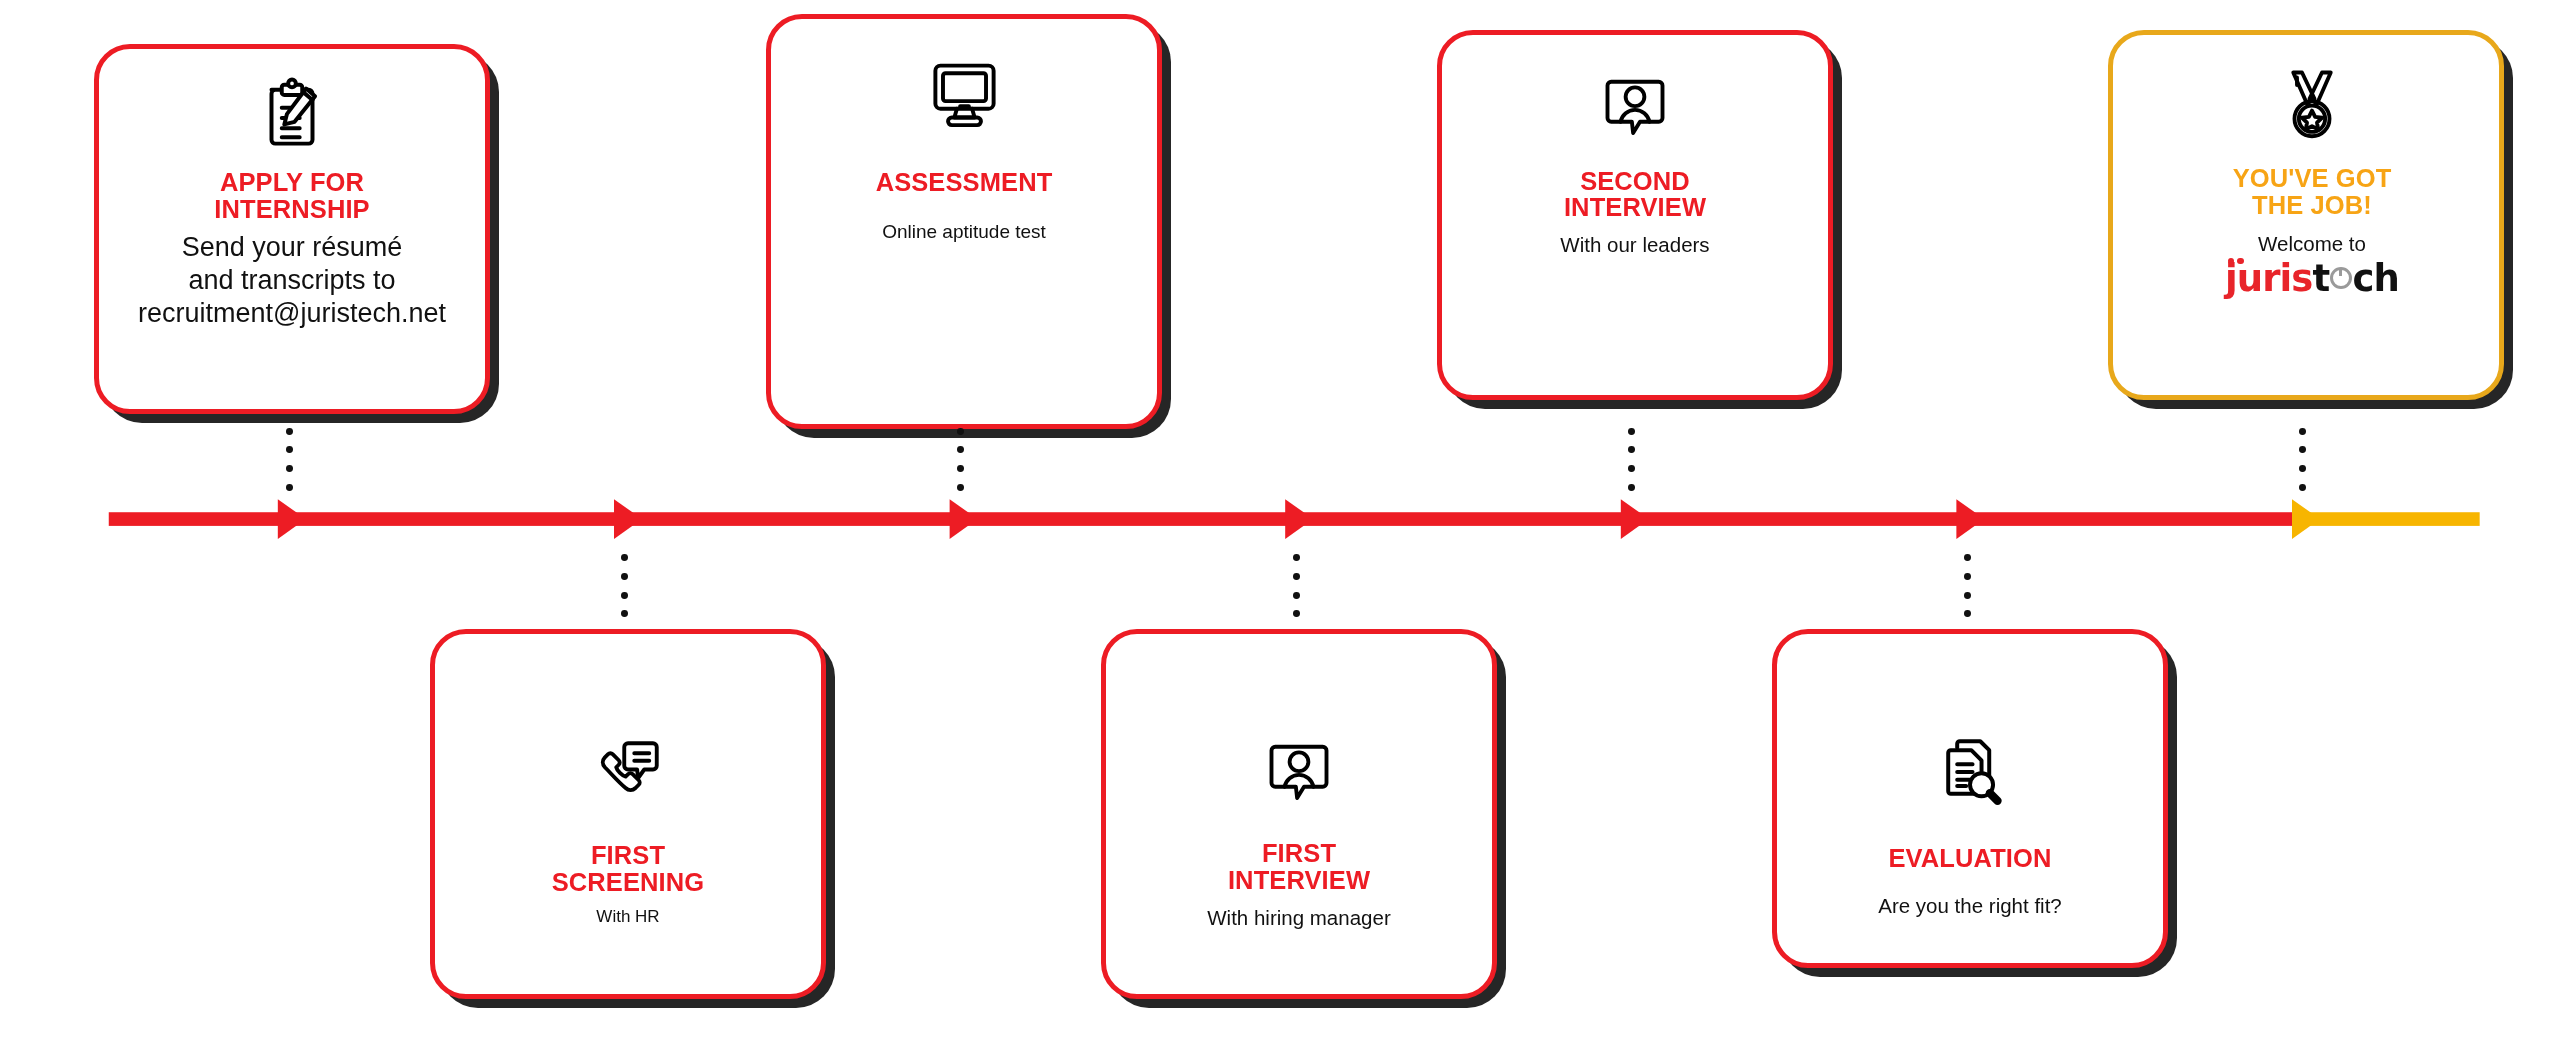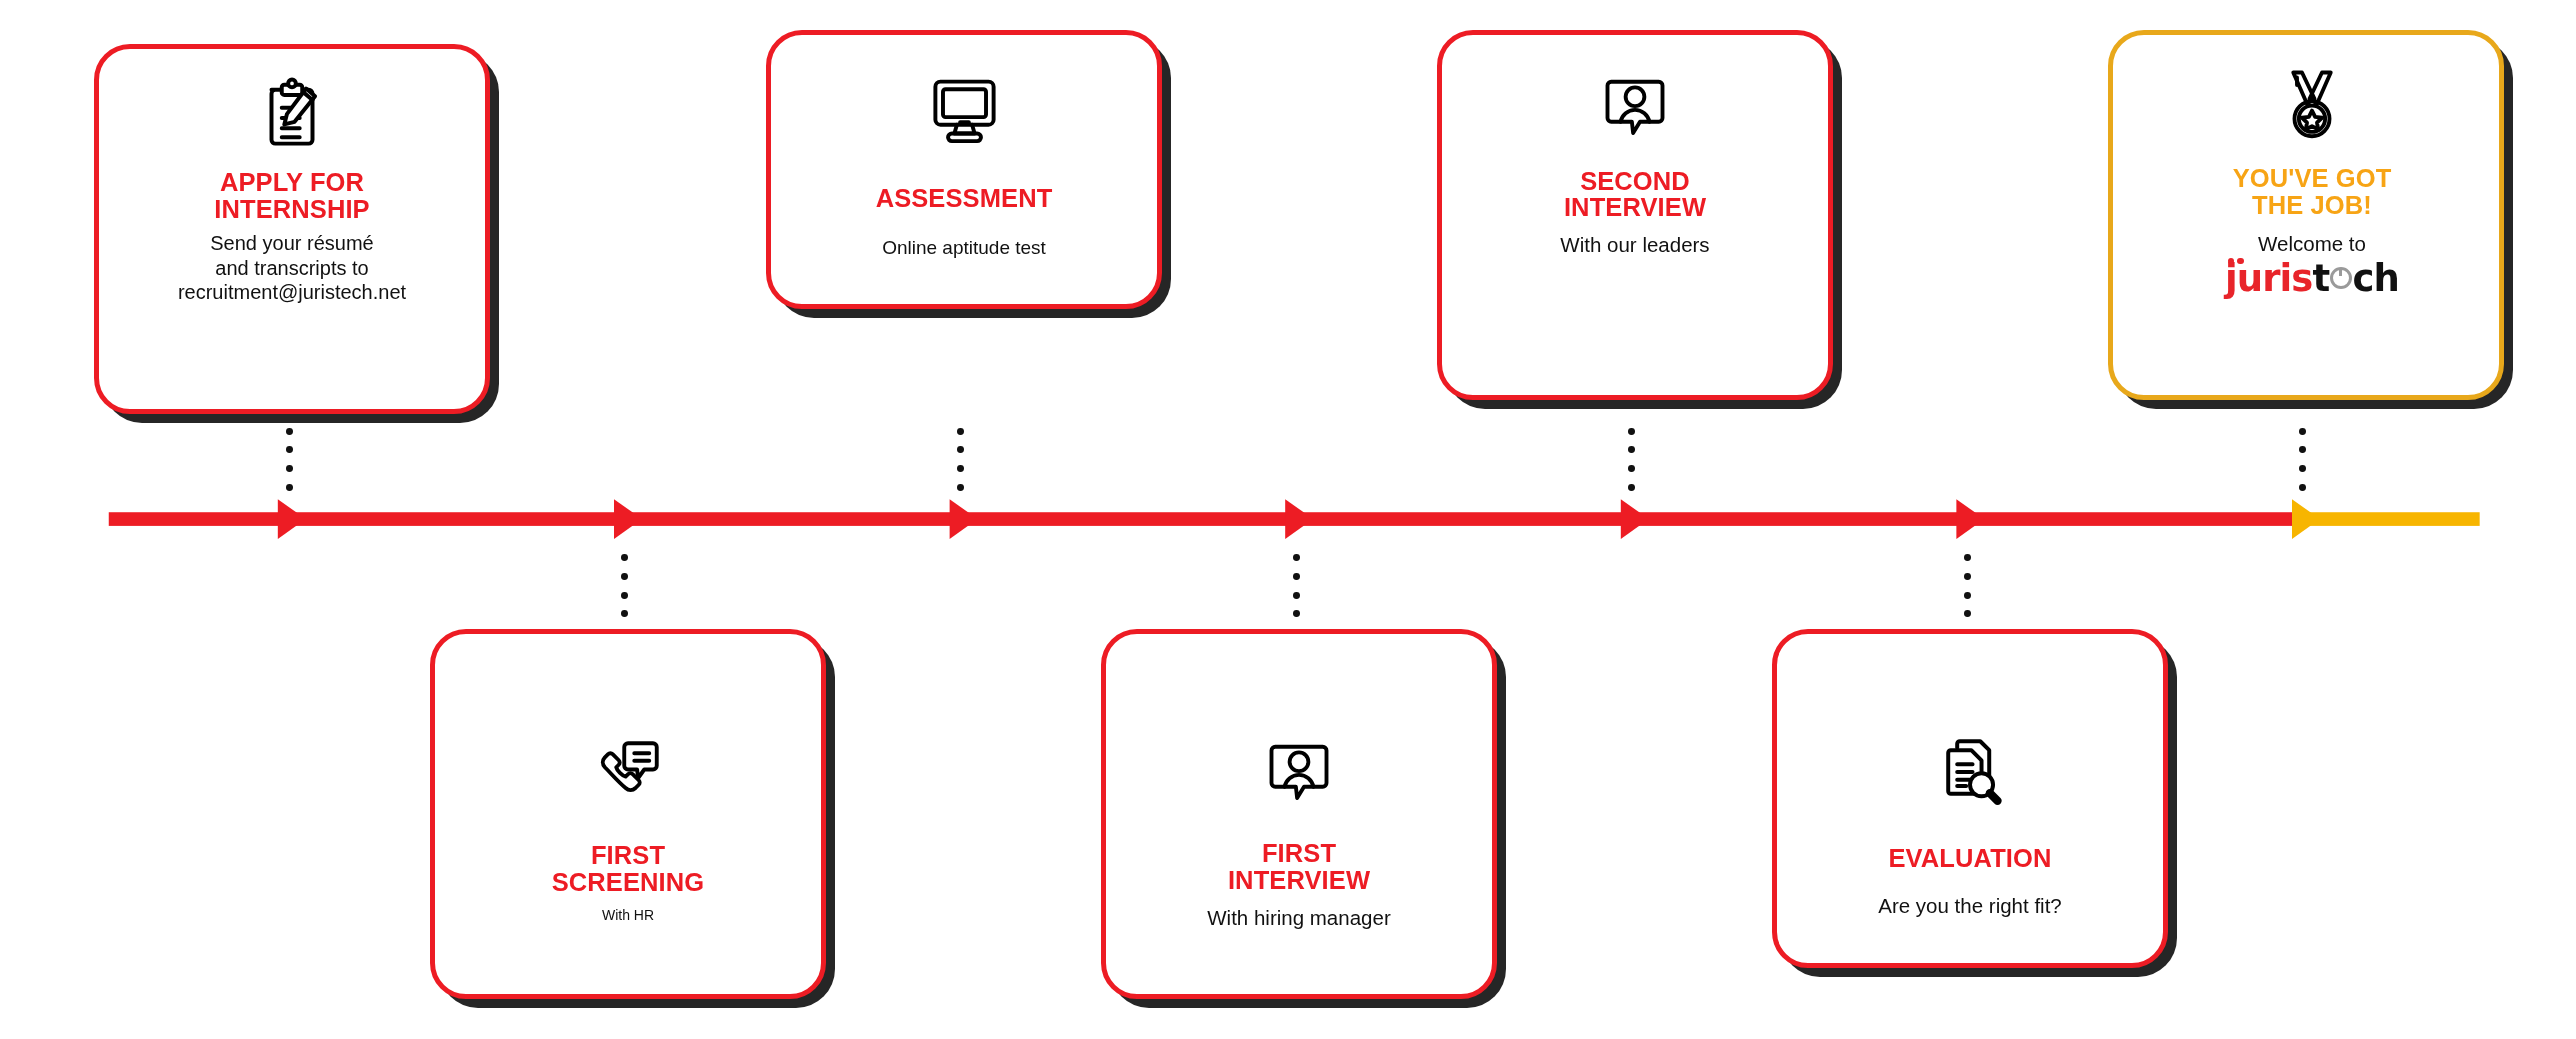--- a/index.html
+++ b/index.html
@@ -55,27 +55,27 @@
         <path d="M16 10h8M40 10h5a3 3 0 0 1 3 3v36a3 3 0 0 1-3 3H19a3 3 0 0 1-3-3V13a3 3 0 0 1 3-3"></path>
         <rect x="24" y="6" width="16" height="8" rx="2" fill="#fff"></rect>
         <circle cx="32" cy="5" r="3" fill="#fff"></circle>
         <path d="M24 24h14M24 32h14M24 40h14M24 47h14"></path>
         <path d="M43 9l7 6-16 20-8 2 2-8z" fill="#fff"></path>
         <path d="M41 12l7 6"></path>
       </svg>
     </div>
     <div class="ctitle" style="font-size:25.5px;margin-top:10px;">APPLY FOR
 INTERNSHIP</div>
-    <div class="cdesc" style="font-size:20px;margin-top:8.7px;">Send your résumé
+    <div class="cdesc" style="font-size:27px;margin-top:8.7px;">Send your résumé
 and transcripts to
 recruitment@juristech.net</div>
   </div>
 </div>
 
-<div class="card" style="left:766px;top:30px;width:396px;height:279px;">
+<div class="card" style="left:766px;top:14px;width:396px;height:415px;">
   <div class="shadow"></div>
   <div class="face">
     <div class="icon-wrap" style="height:99px;padding-top:16px;">
       <svg width="81" height="81" viewBox="0 0 64 64" fill="none" stroke="#000" stroke-width="3.1" stroke-linecap="round" stroke-linejoin="round">
         <rect x="9" y="10" width="46" height="34" rx="4"></rect>
         <rect x="15" y="16" width="34" height="22" rx="2"></rect>
         <rect x="27" y="40.5" width="10" height="3.5" rx="1.6" fill="#000" stroke="none"></rect>
         <path d="M26 44l-2 7h16l-2-7"></path>
         <rect x="19" y="51" width="26" height="6" rx="3"></rect>
       </svg>
@@ -133,21 +133,21 @@
   <div class="face">
     <div class="icon-wrap" style="height:131px;padding-top:47px;">
       <svg width="80" height="80" viewBox="0 0 64 64" fill="none" stroke="#000" stroke-width="3.1" stroke-linecap="round" stroke-linejoin="round">
         <path d="M32 9h20a3 3 0 0 1 3 3v15a3 3 0 0 1-3 3h-7l-5 7-.7-7H32a3 3 0 0 1-3-3V12a3 3 0 0 1 3-3z"></path>
         <path d="M37 17h12M37 23h12"></path>
         <path d="M13.5 28.2c-2.2-2.4-2.2-5.6 0-7.9l2.6-2.6c1-1 2.6-1 3.6 0l4.9 4.9c1 1 1 2.6 0 3.6l-2 2c.6 2.7 4.8 6.9 7.5 7.5l2-2c1-1 2.6-1 3.6 0l4.9 4.9c1 1 1 2.6 0 3.6l-2.6 2.6c-2.3 2.2-5.5 2.2-7.9 0-5.9-4.9-11.7-11.7-16.6-16.6z"></path>
       </svg>
     </div>
     <div class="ctitle" style="font-size:25.5px;margin-top:30px;">FIRST
 SCREENING</div>
-    <div class="cdesc" style="font-size:14px;margin-top:11.2px;">With HR</div>
+    <div class="cdesc" style="font-size:17px;margin-top:11.2px;">With HR</div>
   </div>
 </div>
 
 <div class="card" style="left:1101px;top:629px;width:396px;height:370px;">
   <div class="shadow"></div>
   <div class="face">
     <div class="icon-wrap" style="height:131px;padding-top:48px;">
       <svg width="80" height="80" viewBox="0 0 64 64" fill="none" stroke="#000" stroke-width="3.1" stroke-linecap="round" stroke-linejoin="round">
         <path d="M13 11h38a3 3 0 0 1 3 3v26a3 3 0 0 1-3 3H36l-5.5 9-1-9H13a3 3 0 0 1-3-3V14a3 3 0 0 1 3-3z"></path>
         <circle cx="32" cy="23" r="7.5"></circle>

